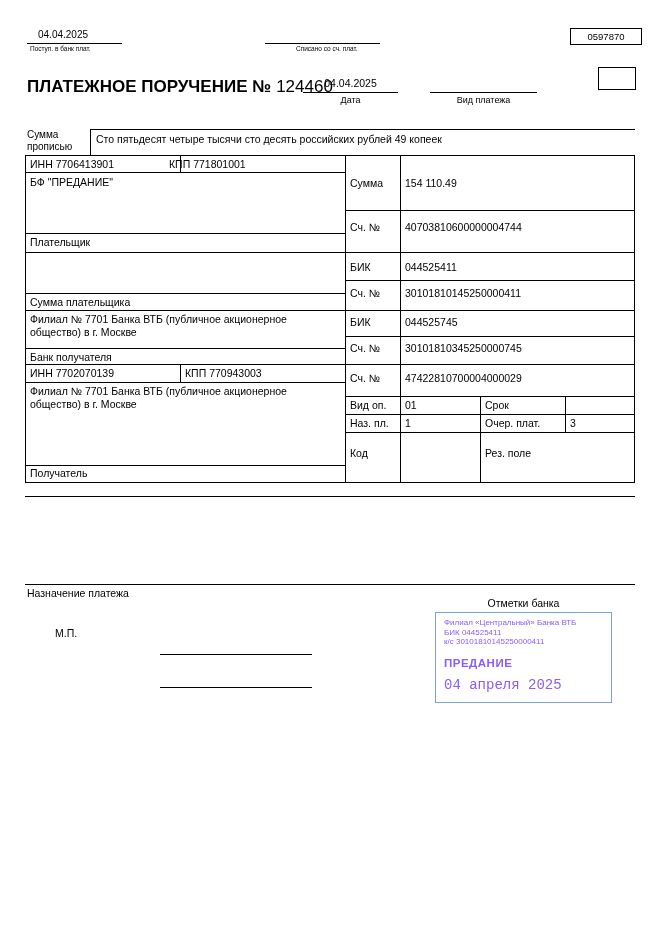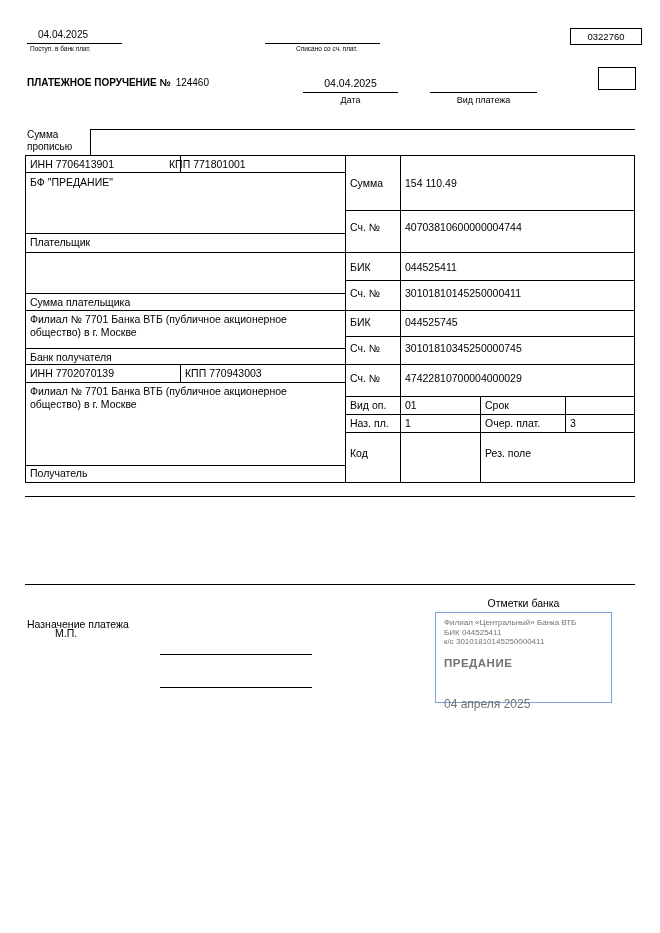--- a/index.html
+++ b/index.html
@@ -8,55 +8,56 @@
     font-family:"Liberation Sans", sans-serif; color:#000; overflow:hidden;
   }
   .t  { position:absolute; font-size:10.5px; line-height:12.5px; color:#000; white-space:pre-wrap; }
   .b  { font-weight:bold; }
   .c  { text-align:center; }
   .hl { position:absolute; height:1px; background:#000; display:block; }
   .vl { position:absolute; width:1px;  background:#000; display:block; }
   .tiny { font-size:6.5px; line-height:7px; }
   .sm   { font-size:9px;  line-height:10px; }
   .box  { position:absolute; border:1px solid #000; box-sizing:border-box; }
-  .titlerow { position:absolute; display:flex; gap:5px; align-items:baseline; font-size:10px; }
+  .titlerow { position:absolute; display:flex; gap:5px; align-items:baseline; font-size:17px; }
   .stamp {
     position:absolute; border:1px solid #7da2e0; box-sizing:border-box;
-    color:#737373; padding:5px 8px;
+    color:#8b5cf6; padding:5px 8px;
   }
   .stamp .s-sm { font-size:8px; line-height:9.5px; }
   .stamp .s-big { font-size:11.5px; font-weight:bold; margin-top:10px; letter-spacing:0.5px; }
-  .stamp .s-date { font-size:12px; margin-top:28px; }
+  .stamp .s-date { font-size:14px; margin-top:8px;font-family:Liberation Mono, monospace; }
 </style>
 </head>
 <body>
 
 <div class="page">
 
   <div class="t" style="left:38px;top:29px;font-size:10px">04.04.2025</div>
   <i class="hl" style="left:27px;top:43px;width:95px"></i>
   <div class="t tiny" style="left:30px;top:45px">Поступ. в банк плат.</div>
   <i class="hl" style="left:265px;top:43px;width:115px"></i>
   <div class="t tiny" style="left:296px;top:45px">Списано со сч. плат.</div>
-  <div class="box c" style="left:570px;top:28px;width:72px;height:17px;font-size:9.5px;line-height:15px">0322760</div>
+  <div class="box c" style="left:570px;top:28px;width:72px;height:17px;font-size:9.5px;line-height:15px">0597870</div>
 
   <div class="titlerow" style="left:27px;top:77px">
     <span class="b">ПЛАТЕЖНОЕ ПОРУЧЕНИЕ №</span>
     <span>124460</span>
   </div>
   <div class="t c" style="left:303px;top:77px;width:95px">04.04.2025</div>
   <i class="hl" style="left:303px;top:92px;width:95px"></i>
   <div class="t sm c" style="left:303px;top:95px;width:95px">Дата</div>
   <i class="hl" style="left:430px;top:92px;width:107px"></i>
   <div class="t sm c" style="left:430px;top:95px;width:107px">Вид платежа</div>
   <div class="box" style="left:598px;top:67px;width:38px;height:23px"></div>
 
   <div class="t" style="left:27px;top:129px;width:62px;font-size:10px;line-height:12px">Сумма прописью</div>
   <i class="hl" style="left:90px;top:129px;width:545px"></i>
   <i class="vl" style="left:90px;top:129px;height:26px"></i>
+  <div class="t" style="left:96px;top:133px;width:530px">Сто пятьдесят четыре тысячи сто десять российских рублей 49 копеек</div>
 
   <i class="hl" style="left:25px;top:155px;width:610px"></i>
   <i class="vl" style="left:25px;top:155px;height:328px"></i>
   <i class="vl" style="left:634px;top:155px;height:328px"></i>
   <i class="vl" style="left:345px;top:155px;height:328px"></i>
   <i class="vl" style="left:400px;top:155px;height:328px"></i>
   <i class="vl" style="left:180px;top:155px;height:17px"></i>
   <i class="hl" style="left:25px;top:172px;width:320px"></i>
   <i class="hl" style="left:345px;top:210px;width:289px"></i>
   <i class="hl" style="left:25px;top:233px;width:320px"></i>
@@ -111,21 +112,21 @@
   <div class="t" style="left:485px;top:399px">Срок</div>
   <div class="t" style="left:350px;top:417px">Наз. пл.</div>
   <div class="t" style="left:405px;top:417px">1</div>
   <div class="t" style="left:485px;top:417px">Очер. плат.</div>
   <div class="t" style="left:570px;top:417px">3</div>
   <div class="t" style="left:350px;top:447px">Код</div>
   <div class="t" style="left:485px;top:447px">Рез. поле</div>
 
   <i class="hl" style="left:25px;top:496px;width:610px"></i>
   <i class="hl" style="left:25px;top:584px;width:610px"></i>
-  <div class="t" style="left:27px;top:618px">Назначение платежа</div>
+  <div class="t" style="left:27px;top:587px">Назначение платежа</div>
 
   <div class="t c" style="left:435px;top:597px;width:177px">Отметки банка</div>
   <div class="t" style="left:55px;top:627px">М.П.</div>
   <i class="hl" style="left:160px;top:654px;width:152px"></i>
   <i class="hl" style="left:160px;top:687px;width:152px"></i>
 
   <div class="stamp" style="left:435px;top:612px;width:177px;height:91px">
     <div class="s-sm">Филиал «Центральный» Банка ВТБ</div>
     <div class="s-sm">БИК 044525411</div>
     <div class="s-sm">к/с 30101810145250000411</div>

